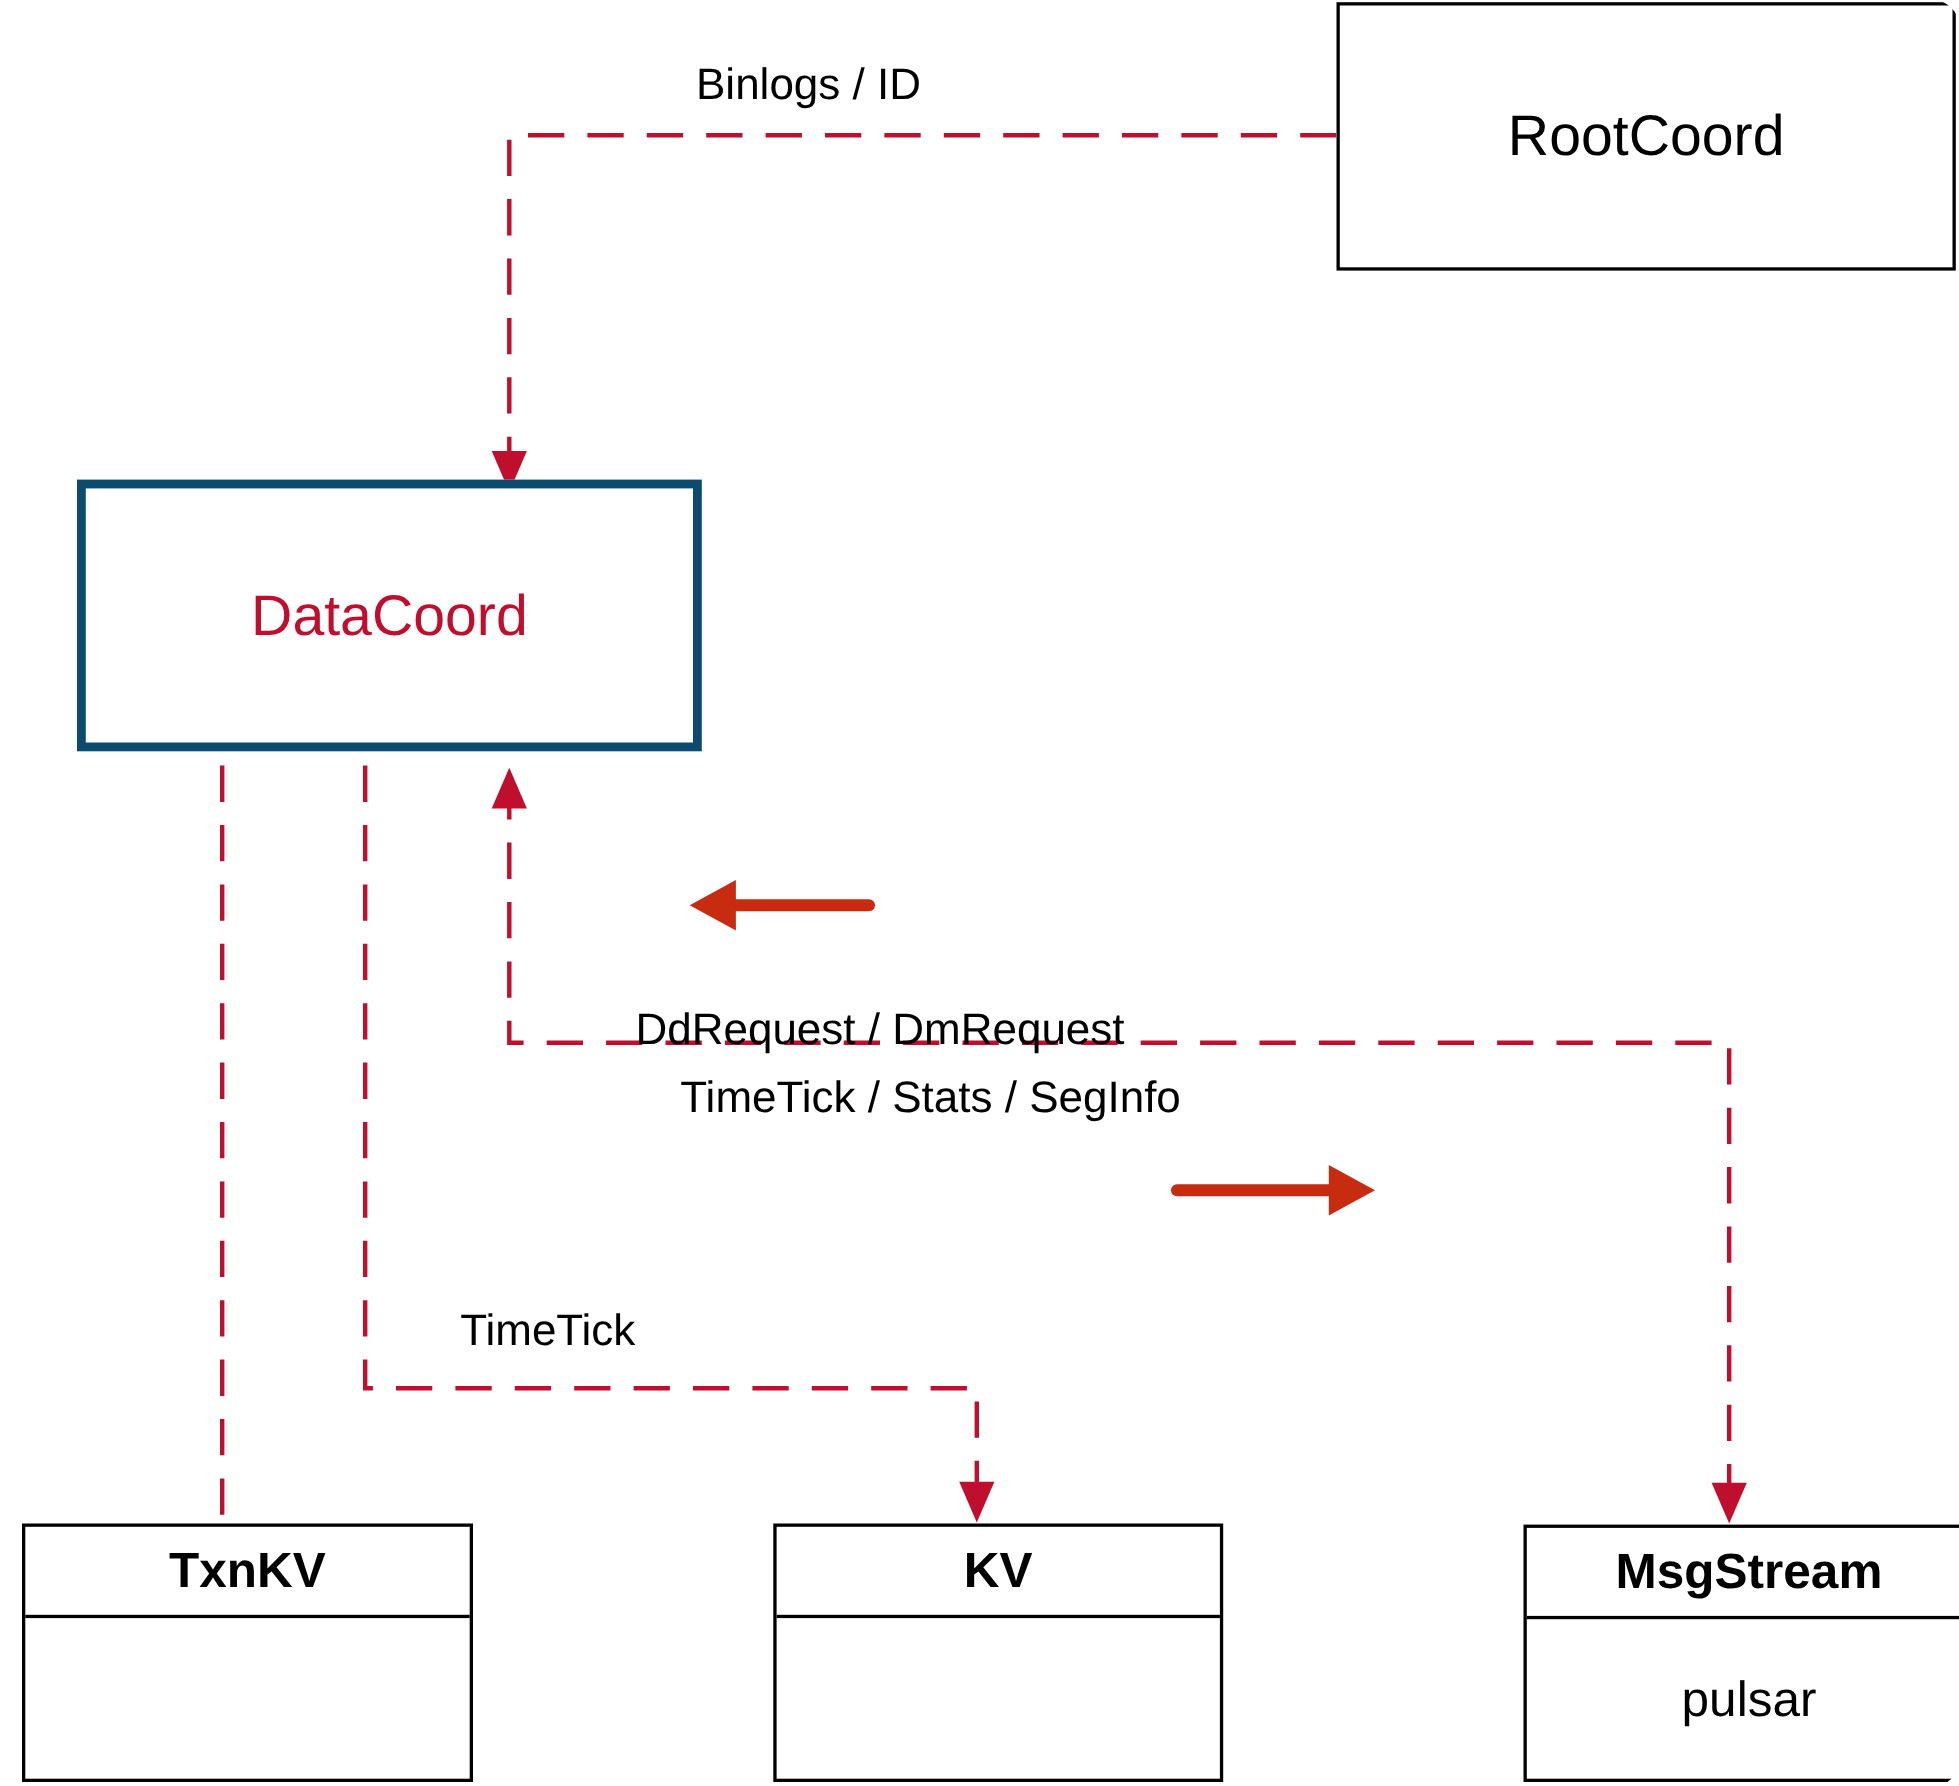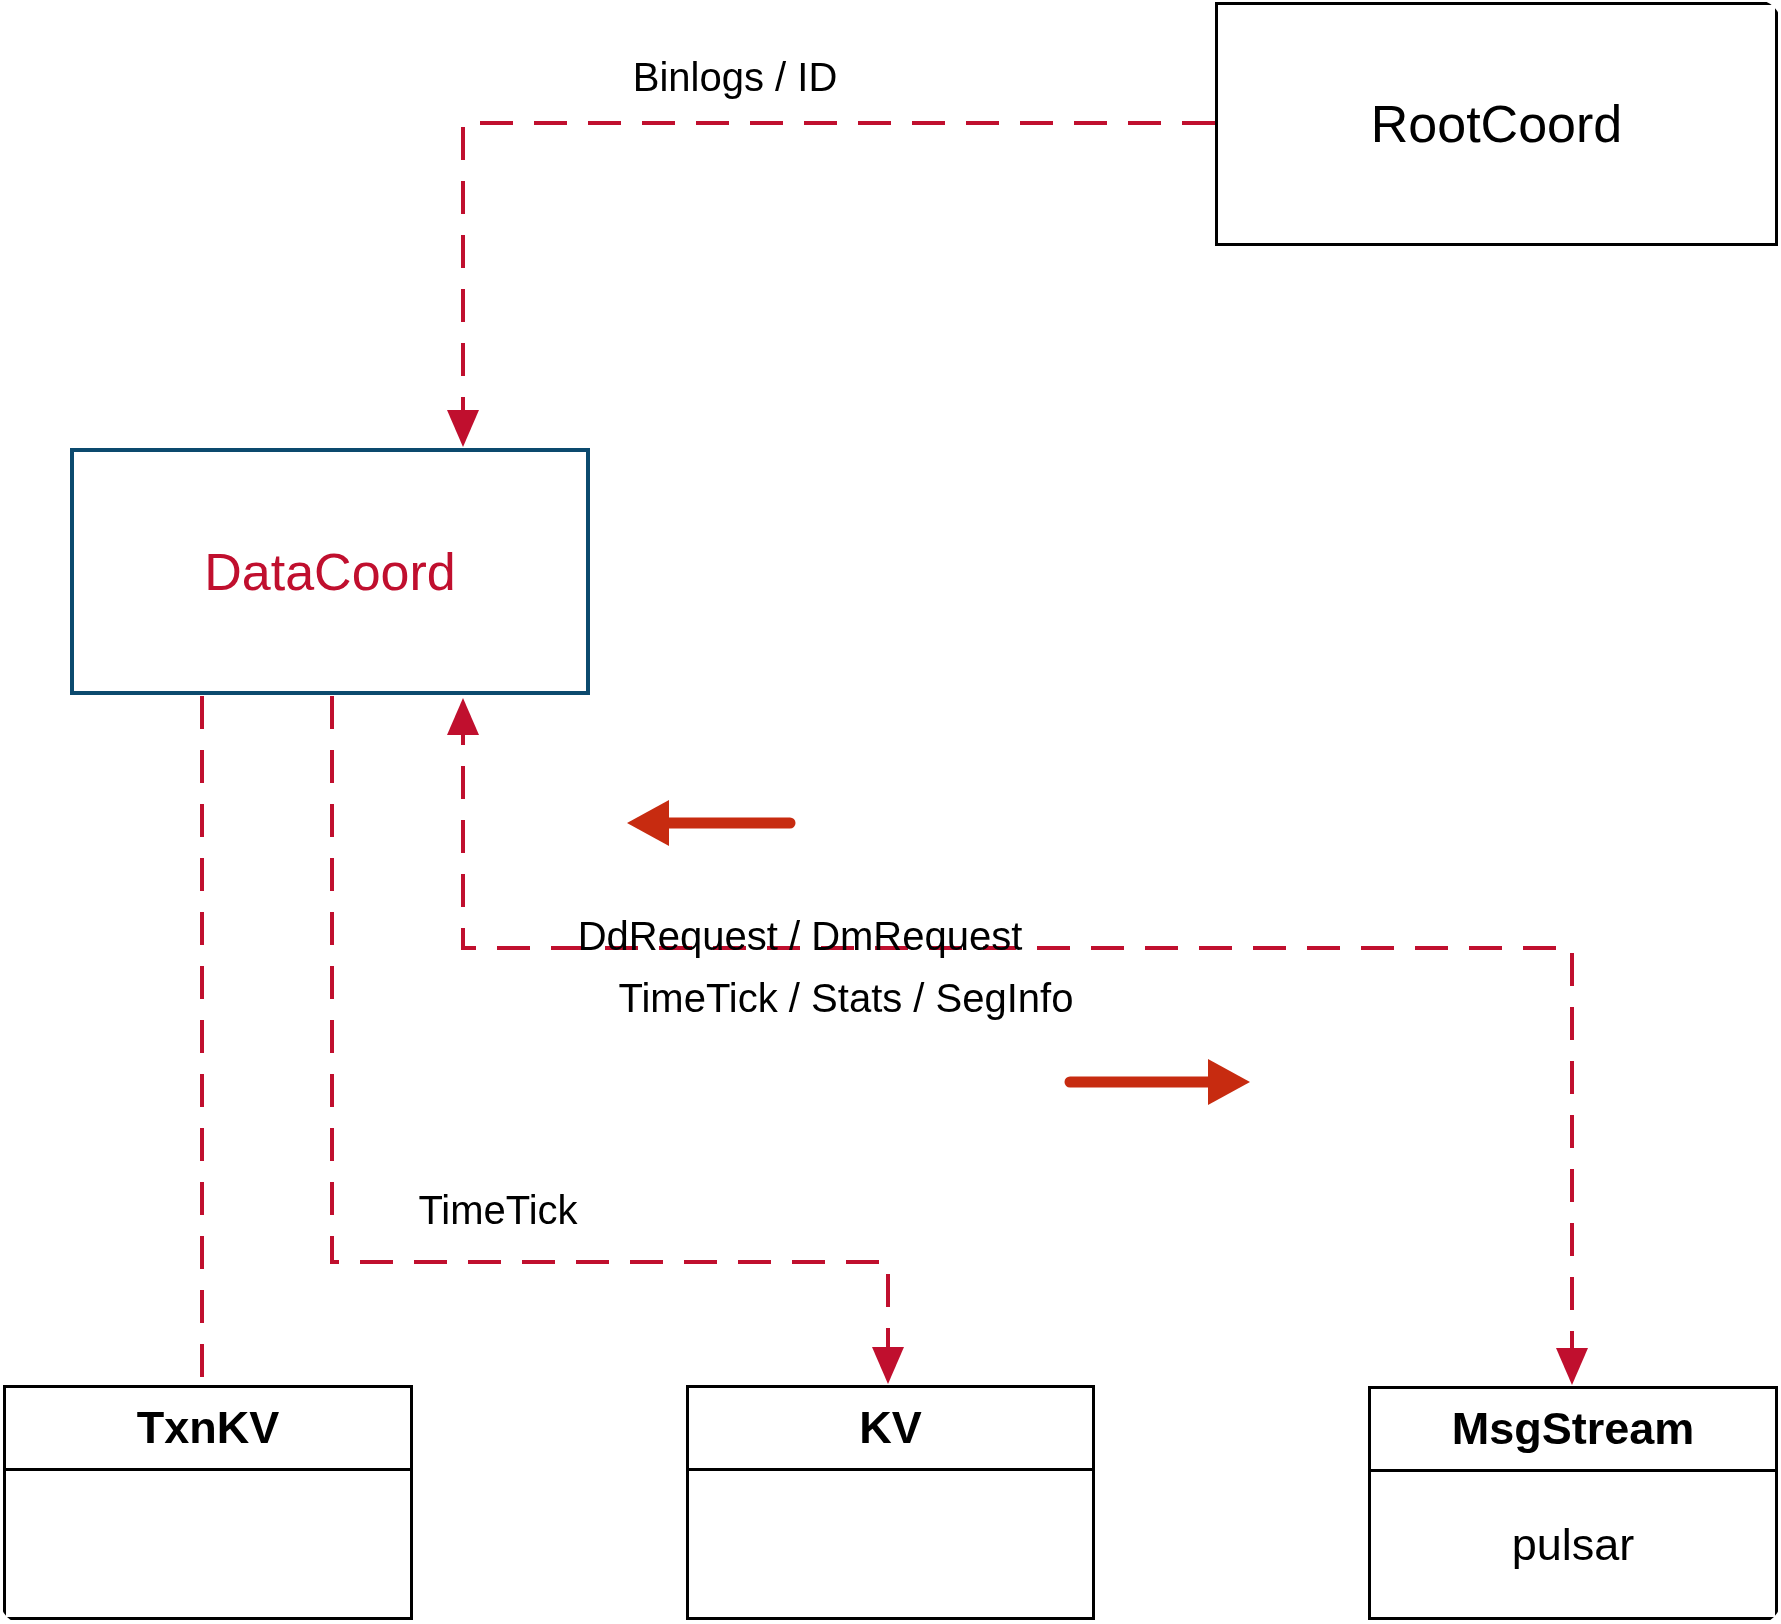--- a/index.html
+++ b/index.html
@@ -32,30 +32,31 @@
   }
   .node.simple {
     border: 3px solid #000000;
     font-size: 52px;
     color: #000000;
   }
   #node-rootcoord {
     left: 1215px; top: 2px; width: 563px; height: 244px;
   }
   #node-datacoord {
-    left: 70px; top: 448px; width: 520px; height: 247px;
-    border: 4px solid #0c4a6e;
+    left: 70px; top: 436px; width: 568px; height: 247px;
+    border: 8px solid #0c4a6e;
     color: #C00F2E;
   }
   .node.table {
     border: 3px solid #000000;
     flex-direction: column;
     align-items: stretch;
     justify-content: flex-start;
     padding: 0;
+    margin-left: 17px;
   }
   #node-txnkv   { left: 3px;    top: 1385px; width: 410px; height: 235px; }
   #node-kv      { left: 686px;  top: 1385px; width: 409px; height: 235px; }
   #node-msgstream { left: 1368px; top: 1386px; width: 410px; height: 234px; }
   .table-header {
     box-sizing: border-box;
     height: 83px;
     border-bottom: 3px solid #000000;
     display: flex;
     align-items: center;

